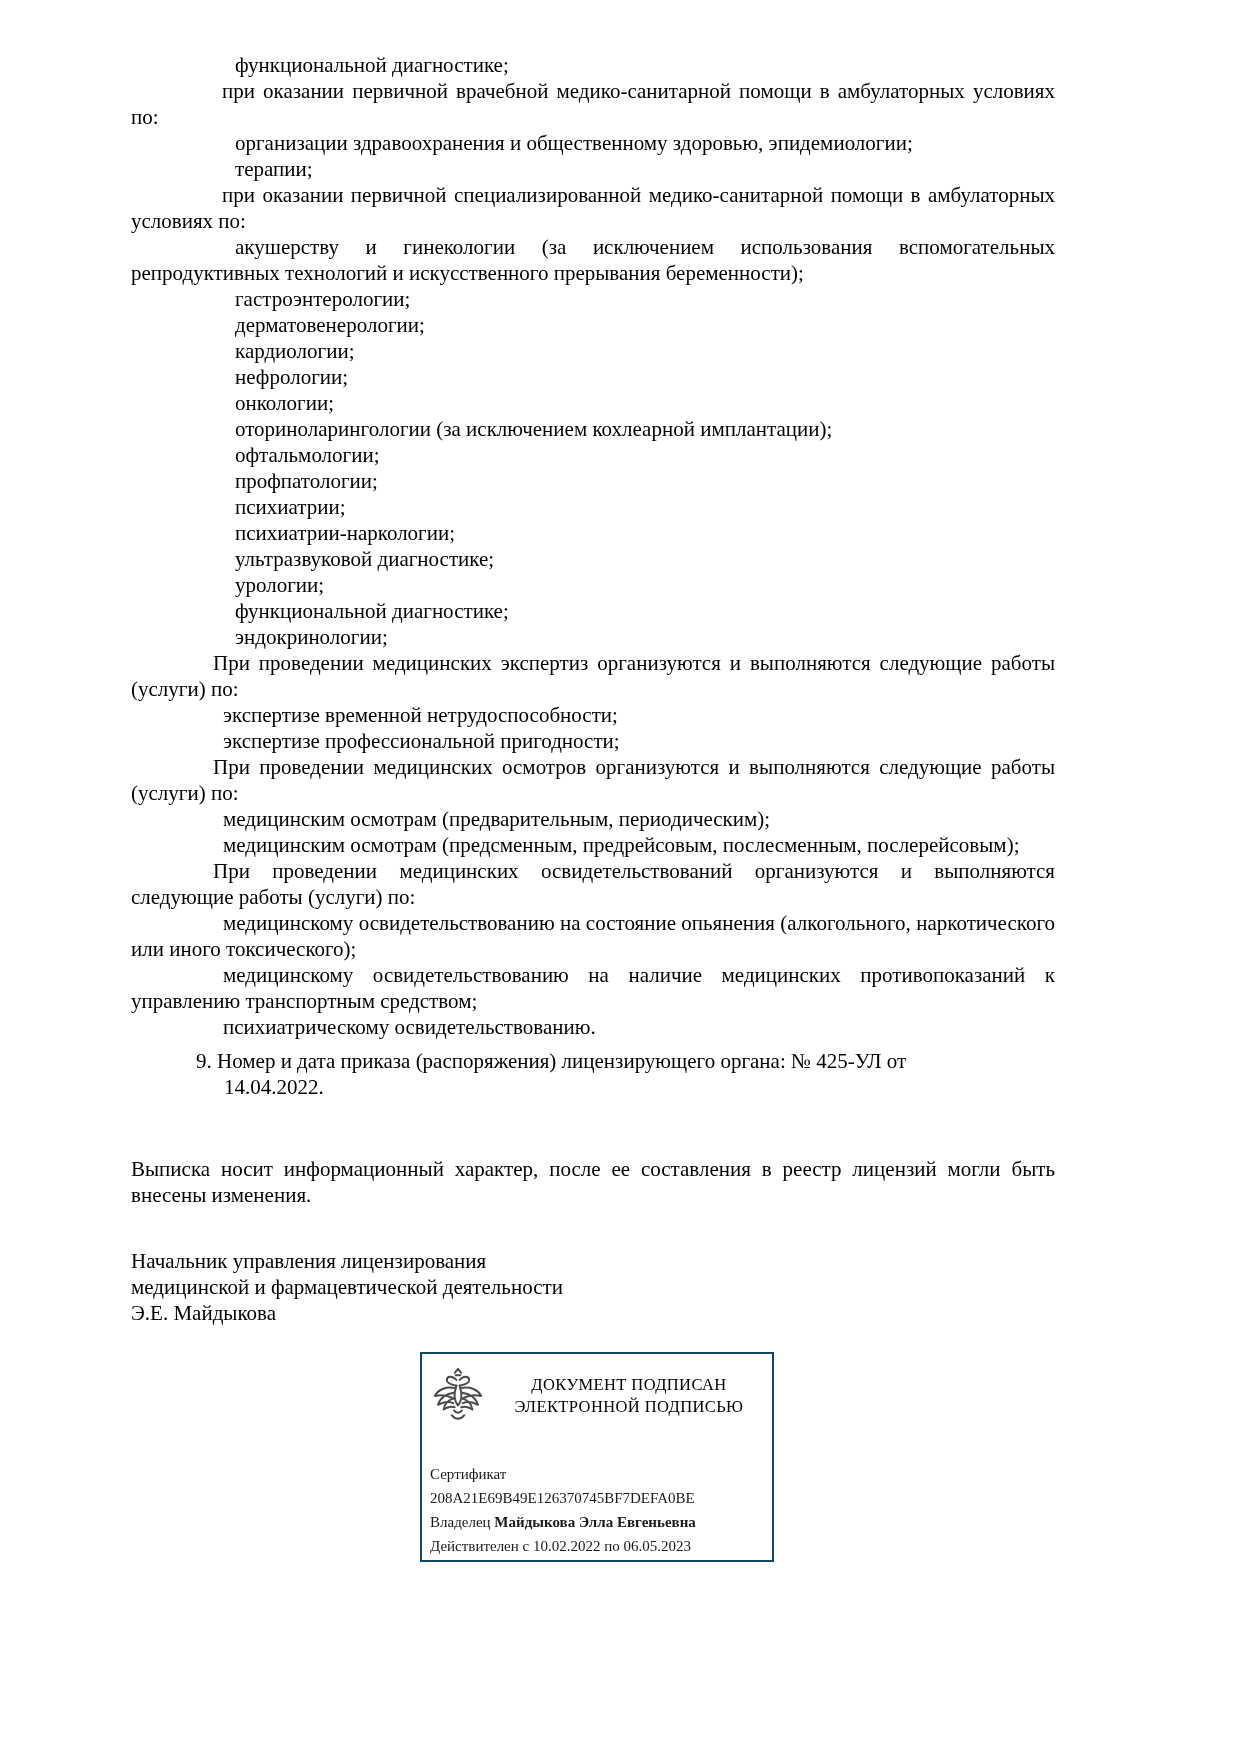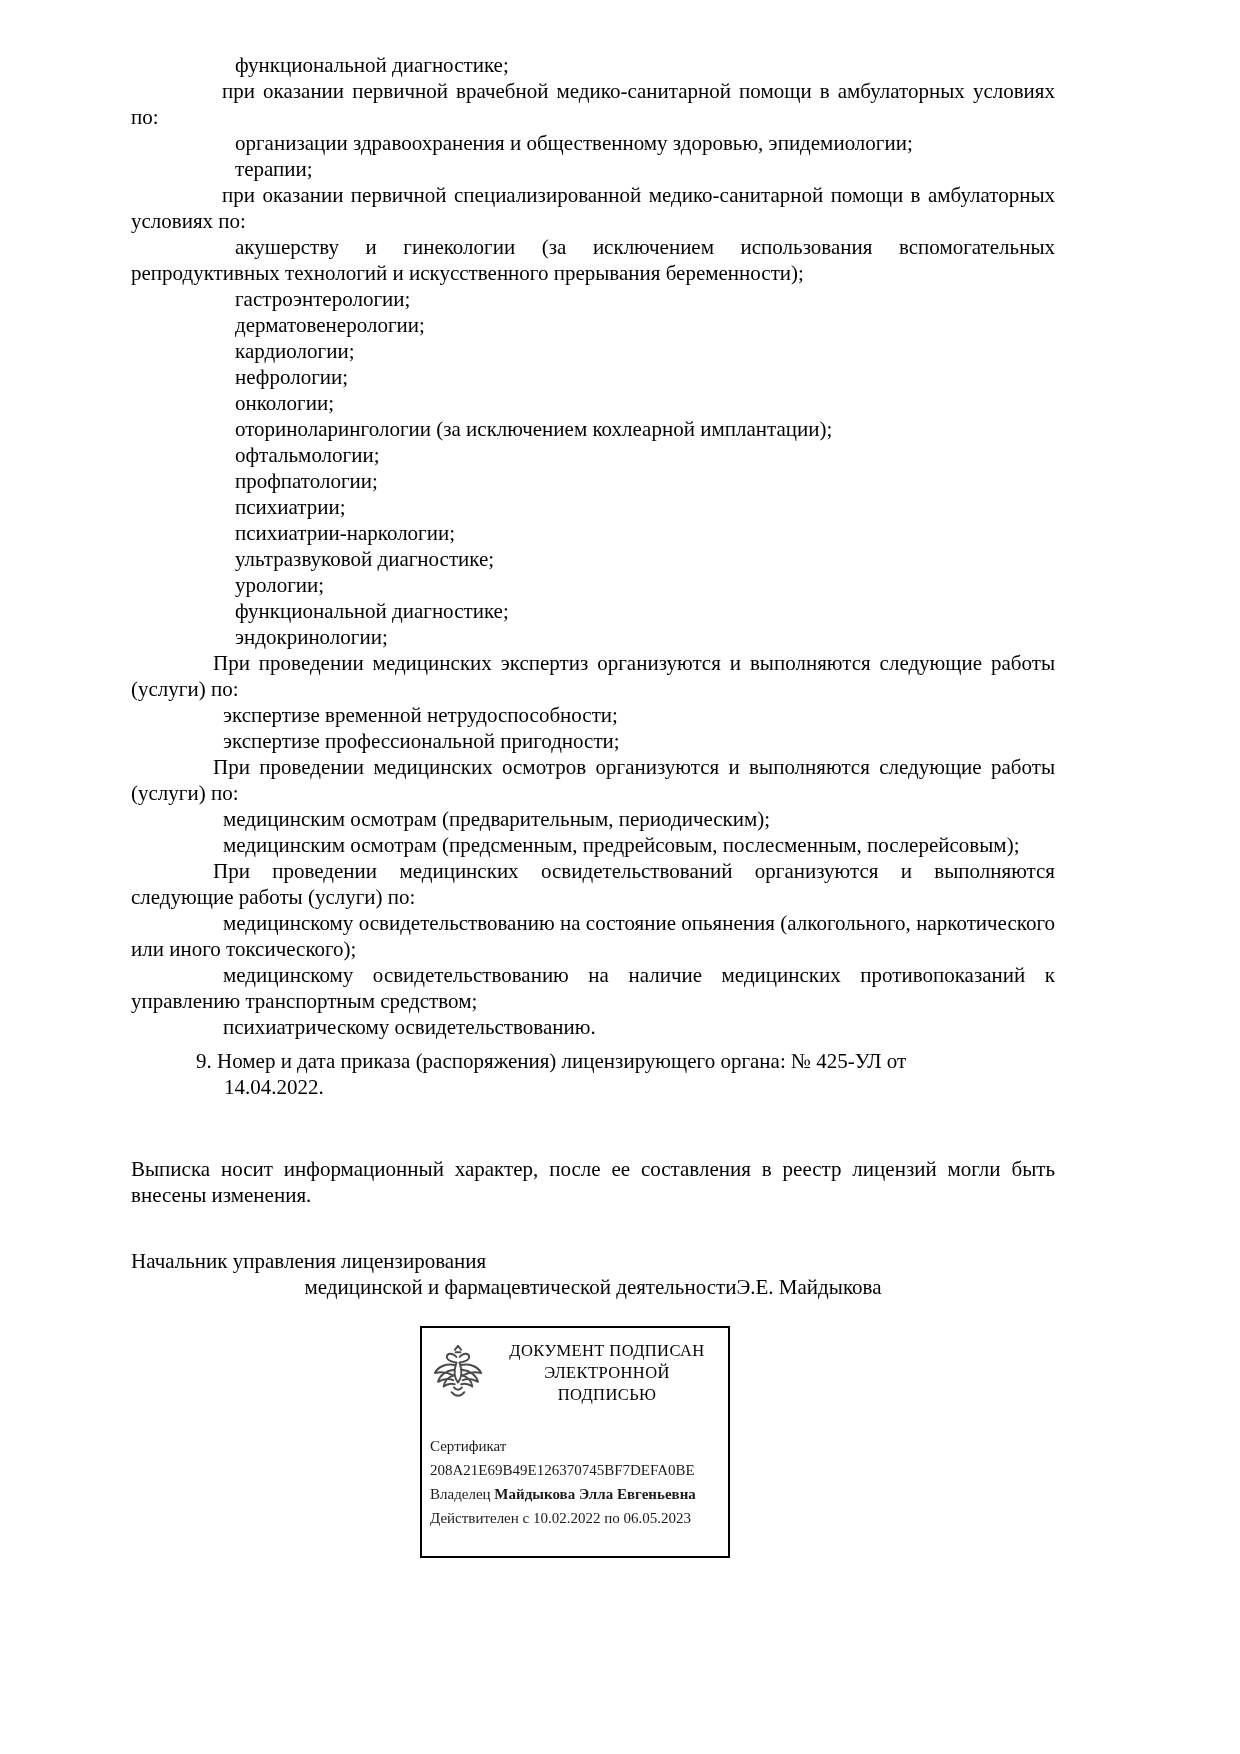--- a/index.html
+++ b/index.html
@@ -24,40 +24,40 @@
   .item-b   { text-indent: 92px; }
   .clause-b { text-indent: 82px; }
 
   .order-item { margin-top: 8px; }
   .order-line1 { padding-left: 65px; }
   .order-line2 { padding-left: 93px; }
 
   .note { margin-top: 56px; text-align: justify; }
 
   .sig { margin-top: 40px; }
-  .sig-row { display: flex; justify-content: center; }
+  .sig-row { display: flex; justify-content: center; flex-direction: column; }
 
   .stamp {
     box-sizing: border-box;
-    width: 310px;
+    width: 354px;
     margin: 26px 0 0 289px;
-    border: 2px solid #000000;
-    padding: 12px 8px 26px 8px;
+    border: 2px solid #0c4a6e;
+    padding: 12px 8px 2px 8px;
   }
   .stamp-top { display: flex; align-items: center; gap: 8px; }
   .eagle { flex: 0 0 auto; }
   .stamp-title {
     flex: 1;
     text-align: center;
     font-size: 16.5px;
     line-height: 22px;
     letter-spacing: 0.4px;
   }
   .stamp-info {
-    margin-top: 28px;
+    margin-top: 36px;
     font-size: 15px;
     line-height: 24px;
     color: #1a1a1a;
   }
   .owner-name { font-weight: bold; }
 </style>
 </head>
 <body>
 
 <div class="page">

